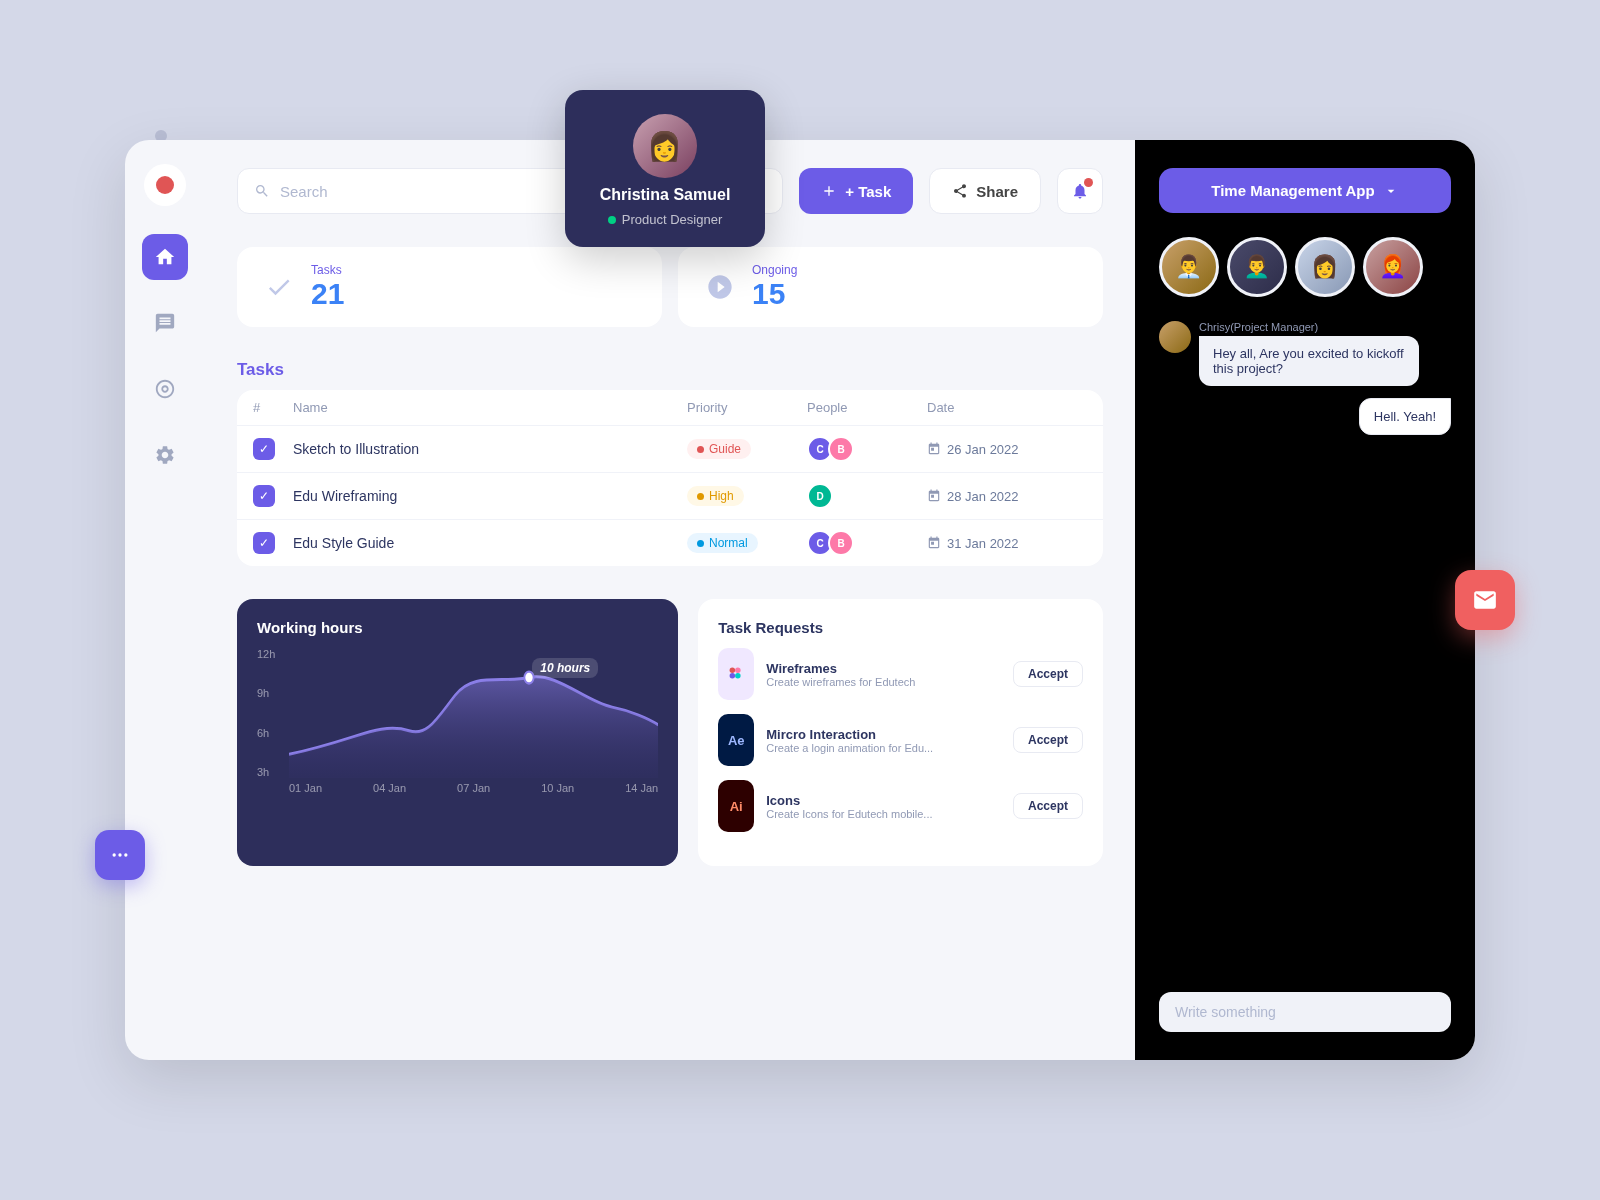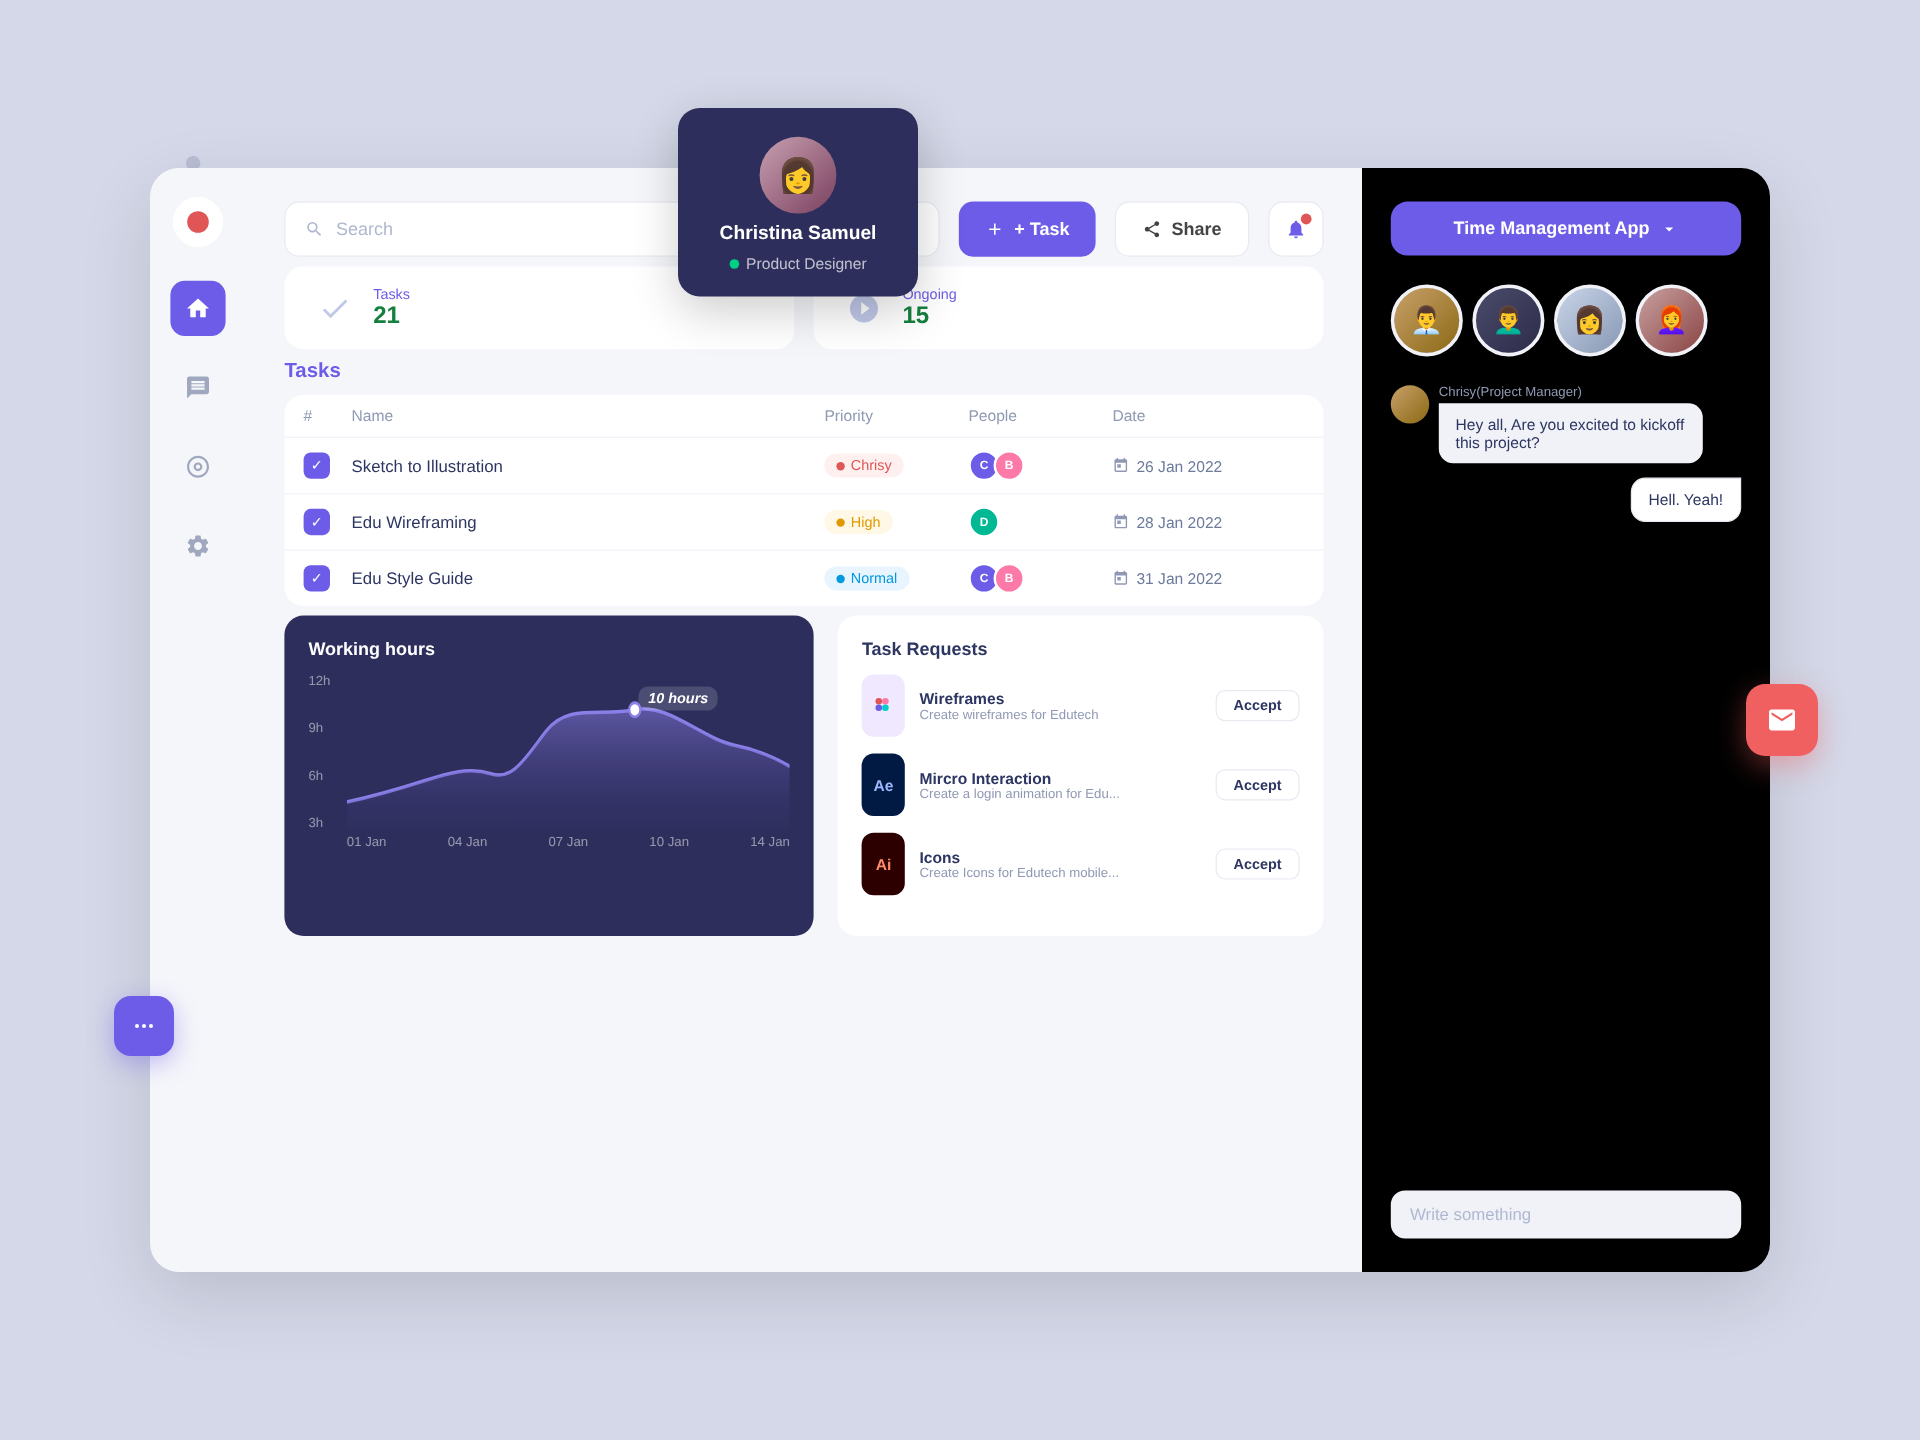--- a/index.html
+++ b/index.html
@@ -79,21 +79,21 @@
       width: 22px;
       height: 22px;
     }
 
     
     .main-content {
       flex: 1;
       padding: 28px 32px;
       display: flex;
       flex-direction: column;
-      gap: 8px;
+      gap: 33px;
       min-width: 0;
     }
 
     
     .header {
       display: flex;
       align-items: center;
       gap: 16px;
     }
     .search-bar {
@@ -168,21 +168,21 @@
     }
     .stat-icon {
       width: 36px;
       height: 36px;
       display: flex;
       align-items: center;
       justify-content: center;
     }
     .stat-info { display: flex; flex-direction: column; }
     .stat-label { font-size: 12px; color: #6c5ce7; font-weight: 500; }
-    .stat-value { font-size: 20px; font-weight: 700; color: #15803d; }
+    .stat-value { font-size: 30px; font-weight: 700; color: #3b82f6; }
 
     
     .tasks-section { display: flex; flex-direction: column; gap: 10px; }
     .section-title { font-size: 17px; font-weight: 700; color: #6c5ce7; }
     .tasks-table { background: white; border-radius: 16px; overflow: hidden; }
     .tasks-header {
       display: grid;
       grid-template-columns: 40px 1fr 120px 120px 160px;
       padding: 10px 16px;
       font-size: 13px;
@@ -602,21 +602,21 @@
           <span>People</span>
           <span>Date</span>
         </div>
 
         <div class="task-row">
           <div class="task-check">✓</div>
           <span class="task-name">Sketch to Illustration</span>
           <div>
             <span class="priority-badge priority-urgent">
               <span class="priority-dot dot-urgent"></span>
-              <span>Chrisy</span>
+              <span>Guide</span>
             </span>
           </div>
           <div class="people-avatars">
             <div class="avatar-sm av-c">C</div>
             <div class="avatar-sm av-b">B</div>
           </div>
           <div class="task-date">
             <svg width="14" height="14" viewBox="0 0 24 24" fill="#9099b4">
                 <path d="M19 3h-1V1h-2v2H8V1H6v2H5c-1.11 0-1.99.9-1.99 2L3 19c0 1.1.89 2 2 2h14c1.1 0 2-.9 2-2V5c0-1.1-.9-2-2-2zm0 16H5V8h14v11zM7 10h5v5H7z"></path>
               </svg>

